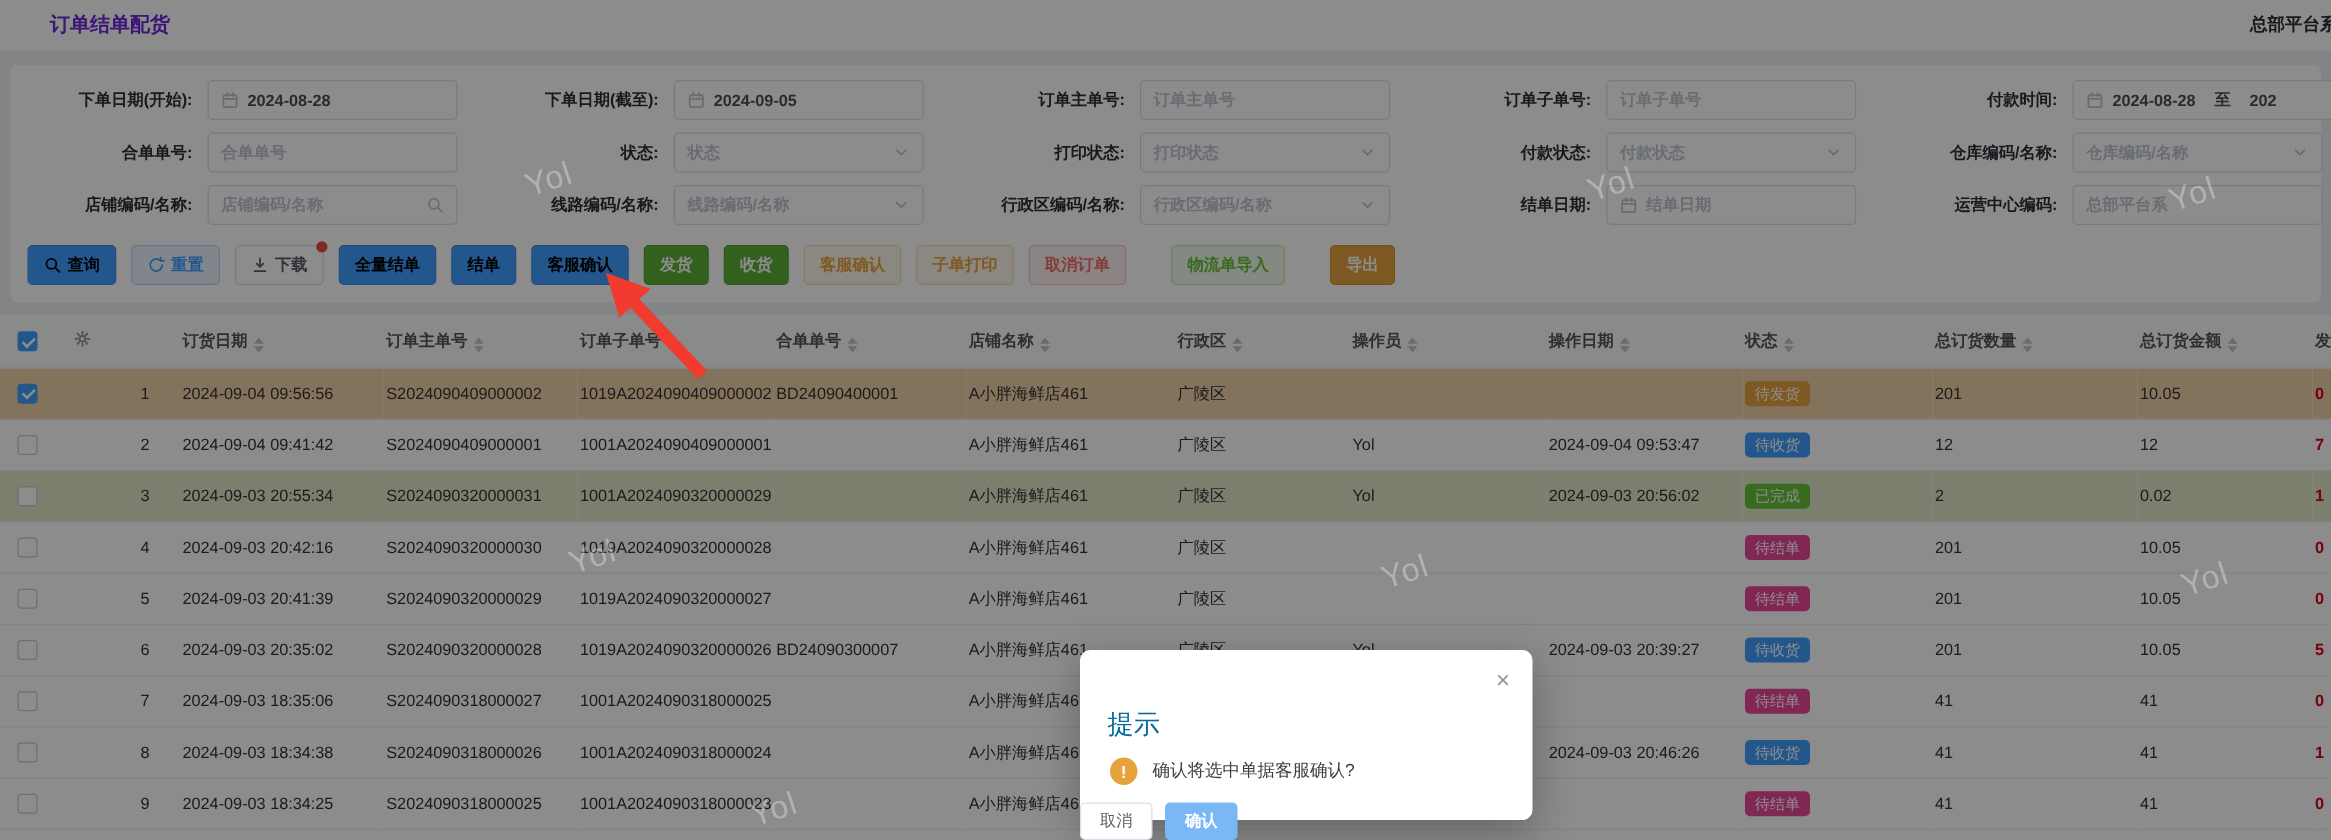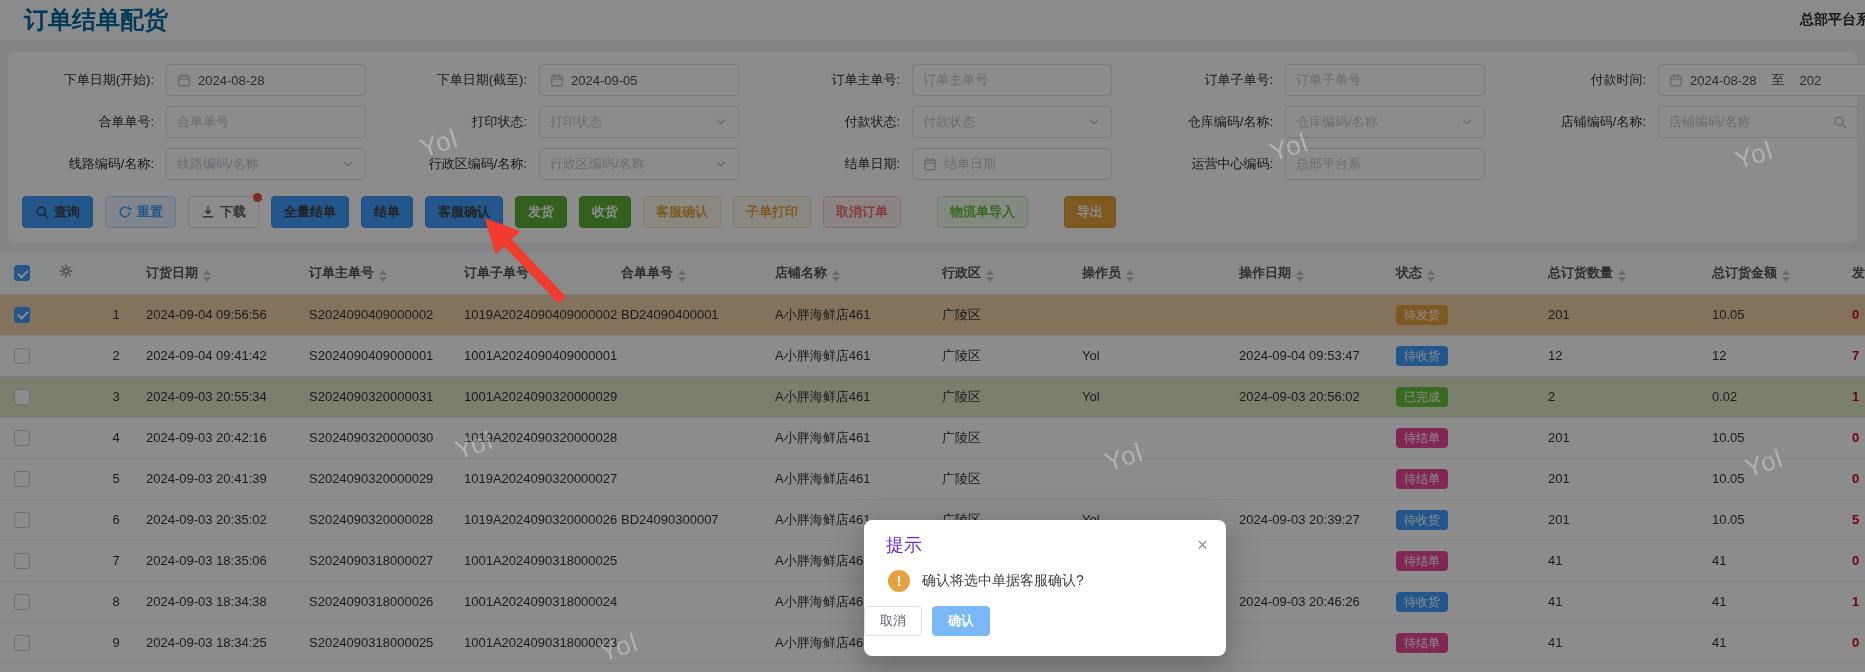--- a/index.html
+++ b/index.html
@@ -4,41 +4,41 @@
 <style>
   * { box-sizing: border-box; }
   html,body { margin:0; padding:0; }
   body {
     width:1865px; height:672px; overflow:hidden; position:relative;
     background:#eef0f3; font-family:"Liberation Sans","DejaVu Sans",sans-serif;
     color:#333;
   }
   
   .topbar { height:40px; background:#fff; display:flex; align-items:center; position:relative; }
-  .page-title { font-size:24px; font-weight:700; color:#0369a1; margin-left:24px; }
+  .page-title { font-size:16px; font-weight:700; color:#6d28d9; margin-left:40px; }
   .corner { position:absolute; left:1800px; top:11px; font-size:14px; font-weight:700; color:#2b2f36; white-space:nowrap; }
   
   .card { margin:12px 8px 0 8px; background:#fff; border-radius:6px; padding:12px 0 14px 0; }
   #filter-grid { display:grid; grid-template-columns:repeat(5,373px); row-gap:10px; }
   .field { display:flex; align-items:center; height:32px; }
-  .lbl { width:158px; flex:none; text-align:right; font-size:13px; font-weight:400; color:#2b2f36; padding-right:12px; white-space:nowrap; }
+  .lbl { width:158px; flex:none; text-align:right; font-size:13px; font-weight:700; color:#2b2f36; padding-right:12px; white-space:nowrap; }
   .ctrl { display:flex; align-items:center; gap:7px; height:32px; border:1px solid #dcdfe6; border-radius:4px;
-          background:#fff; padding:0 10px; width:200px; font-size:13px; color:#4a4f57; white-space:nowrap; }
+          background:#fff; padding:0 10px; width:200px; font-size:13px; color:#4a4f57; white-space:nowrap;font-weight:bold; }
   .ctrl.range { width:330px; }
   .ctrl .ph { color:#bfc5cf; }
   .ctrl .val { color:#4a4f57; }
   .ctrl .tail { margin-left:auto; color:#c0c4cc; display:flex; align-items:center; }
   .ctrl .lead { color:#c0c4cc; display:flex; align-items:center; }
   .ctrl .sep { color:#4a4f57; margin:0 8px; }
   
   .toolbar { display:flex; align-items:center; padding:16px 0 0 14px; }
   .btn { height:32px; padding:0 12px; border-radius:4px; font-size:13px; display:inline-flex; align-items:center; gap:5px;
          border:1px solid transparent; position:relative; margin-right:12px; cursor:pointer; font-weight:600;
          font-family:inherit; white-space:nowrap; }
-  .btn.primary     { background:#409EFF; border-color:#3a8fe8; color:#404040; }
+  .btn.primary     { background:#409EFF; border-color:#3a8fe8; color:#000000; }
   .btn.plain-blue  { background:#ecf5ff; border-color:#b3d8ff; color:#409EFF; }
   .btn.default     { background:#fff; border-color:#dcdfe6; color:#5a5e66; }
   .btn.green       { background:#5daf34; border-color:#54a02e; color:#fff; }
   .btn.orange-plain{ background:#fdf6ec; border-color:#f5dab1; color:#E6A23C; }
   .btn.red-plain   { background:#fef0f0; border-color:#fbc4c4; color:#F56C6C; }
   .btn.green-plain { background:#f0f9eb; border-color:#c2e7b0; color:#67C23A; }
   .btn.brown       { background:#E6A23C; border-color:#d6932e; color:#fff; }
   .btn.ml { margin-left:24px;text-align:center; }
   .btn .dot { position:absolute; top:-4px; right:-4px; width:9px; height:9px; border-radius:50%; background:#e84b3c; }
   .btn svg { display:block; }
@@ -70,21 +70,21 @@
   .gear { color:#8a8f99; display:inline-flex; cursor:pointer; }
   
   .mask { position:absolute; inset:0; background:rgba(0,0,0,0.45); z-index:100; }
   .watermarks { position:absolute; inset:0; z-index:102; pointer-events:none; }
   .wm { position:absolute; color:rgba(255,255,255,0.32); font-size:26px; transform:rotate(-18deg); letter-spacing:1px; }
   .arrow-svg { position:absolute; left:0; top:0; z-index:104; pointer-events:none; }
   
   .modal { position:absolute; left:864px; top:520px; width:362px; height:136px; background:#fff; border-radius:8px;
            z-index:110; box-shadow:0 10px 34px rgba(0,0,0,0.28); }
   .modal-head { display:flex; justify-content:space-between; align-items:flex-start; padding:13px 14px 0 22px; }
-  .modal-title { font-size:18px; color:#6d28d9; }
+  .modal-title { font-size:21px; color:#0369a1;margin-top:32px; }
   .modal-close { color:#909399; font-size:19px; line-height:1; cursor:pointer; padding:2px 4px; }
   .modal-body { display:flex; align-items:center; gap:12px; padding:13px 20px 0 24px; }
   .warn-ic { width:22px; height:22px; flex:none; border-radius:50%; background:#E6A23C; color:#fff; font-weight:700;
              display:flex; align-items:center; justify-content:center; font-size:14px; }
   .modal-msg { font-size:14px; color:#3c3f44; }
   .modal-foot { display:flex; justify-content:flex-start; gap:10px; padding:14px 16px 0 0; }
   .m-btn { height:30px; padding:0 15px; border-radius:4px; font-size:13px; cursor:pointer; font-family:inherit; }
   .m-cancel  { background:#fff; border:1px solid #dcdfe6; color:#5a5e66; }
   .m-confirm { background:#7AB8F5; border:1px solid #7AB8F5; color:#fff; font-weight:700; }
 </style>
@@ -151,20 +151,33 @@
           </span>
           <span class="val">2024-08-28</span>
           <span class="sep">至</span>
           <span class="val">202</span>
         </div>
       </div>
       <div class="field">
         <div class="lbl">合单单号:</div>
         <div class="ctrl">
           <span class="ph">合单单号</span>
+        </div>
+      </div>
+      <div class="field">
+        <div class="lbl">状态:</div>
+        <div class="ctrl">
+          <span class="ph">状态</span>
+          <span class="tail">
+            <span style="display: inline-flex;">
+              <svg width="14" height="14" viewBox="0 0 16 16" fill="none" stroke="currentColor" stroke-width="1.6" stroke-linecap="round" stroke-linejoin="round">
+                <path d="M4 6l4 4 4-4"></path>
+              </svg>
+            </span>
+          </span>
         </div>
       </div>
       <div class="field">
         <div class="lbl">打印状态:</div>
         <div class="ctrl">
           <span class="ph">打印状态</span>
           <span class="tail">
             <span style="display: inline-flex;">
               <svg width="14" height="14" viewBox="0 0 16 16" fill="none" stroke="currentColor" stroke-width="1.6" stroke-linecap="round" stroke-linejoin="round">
                 <path d="M4 6l4 4 4-4"></path>

